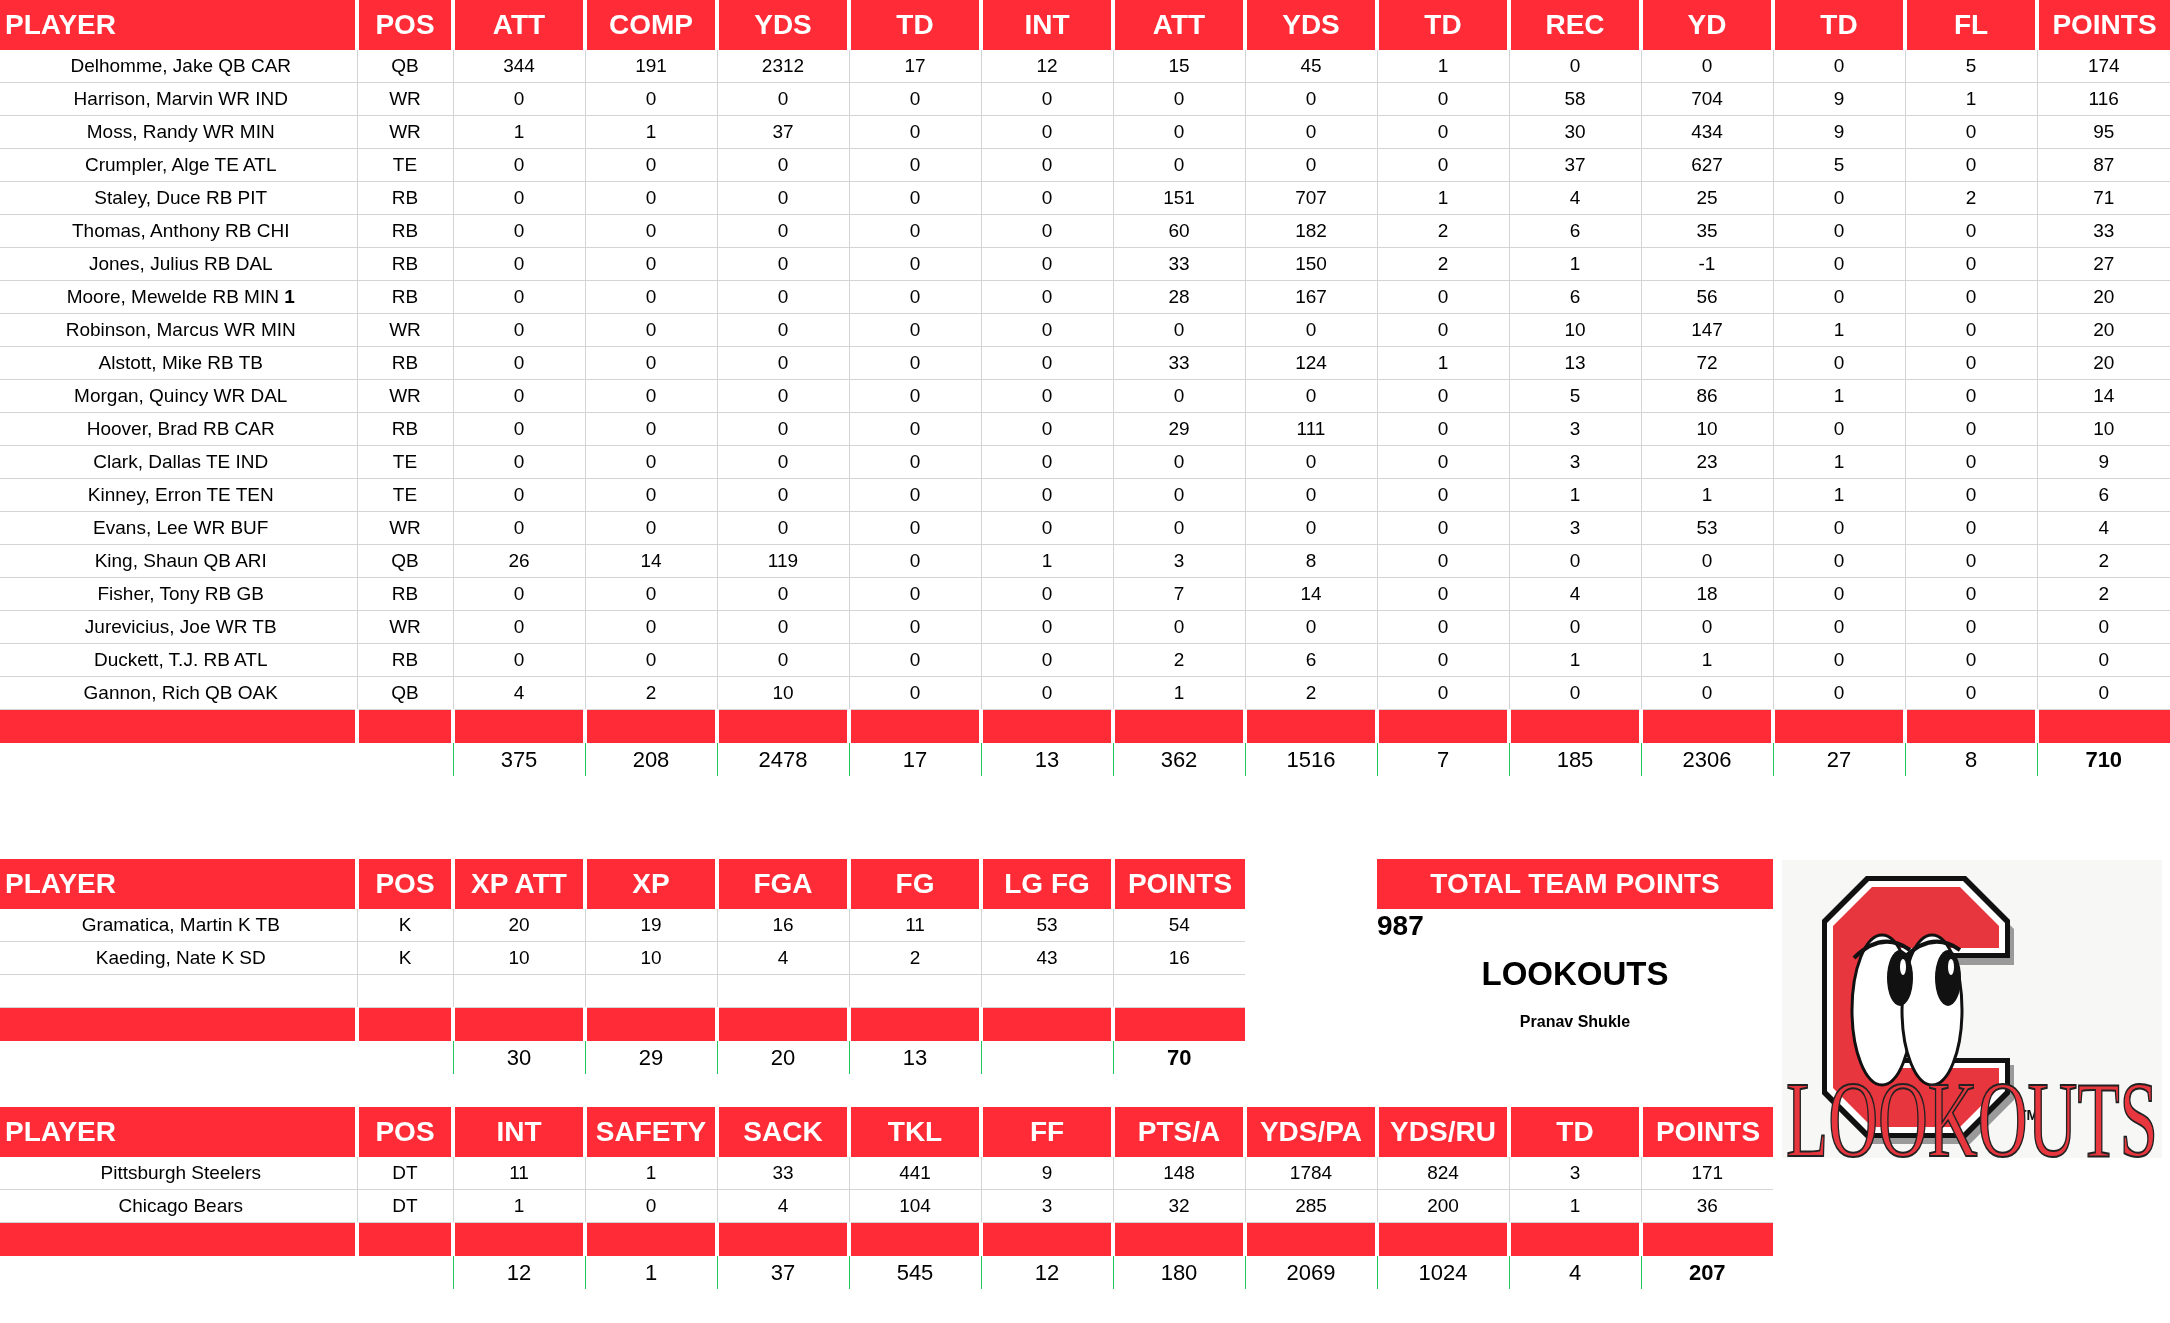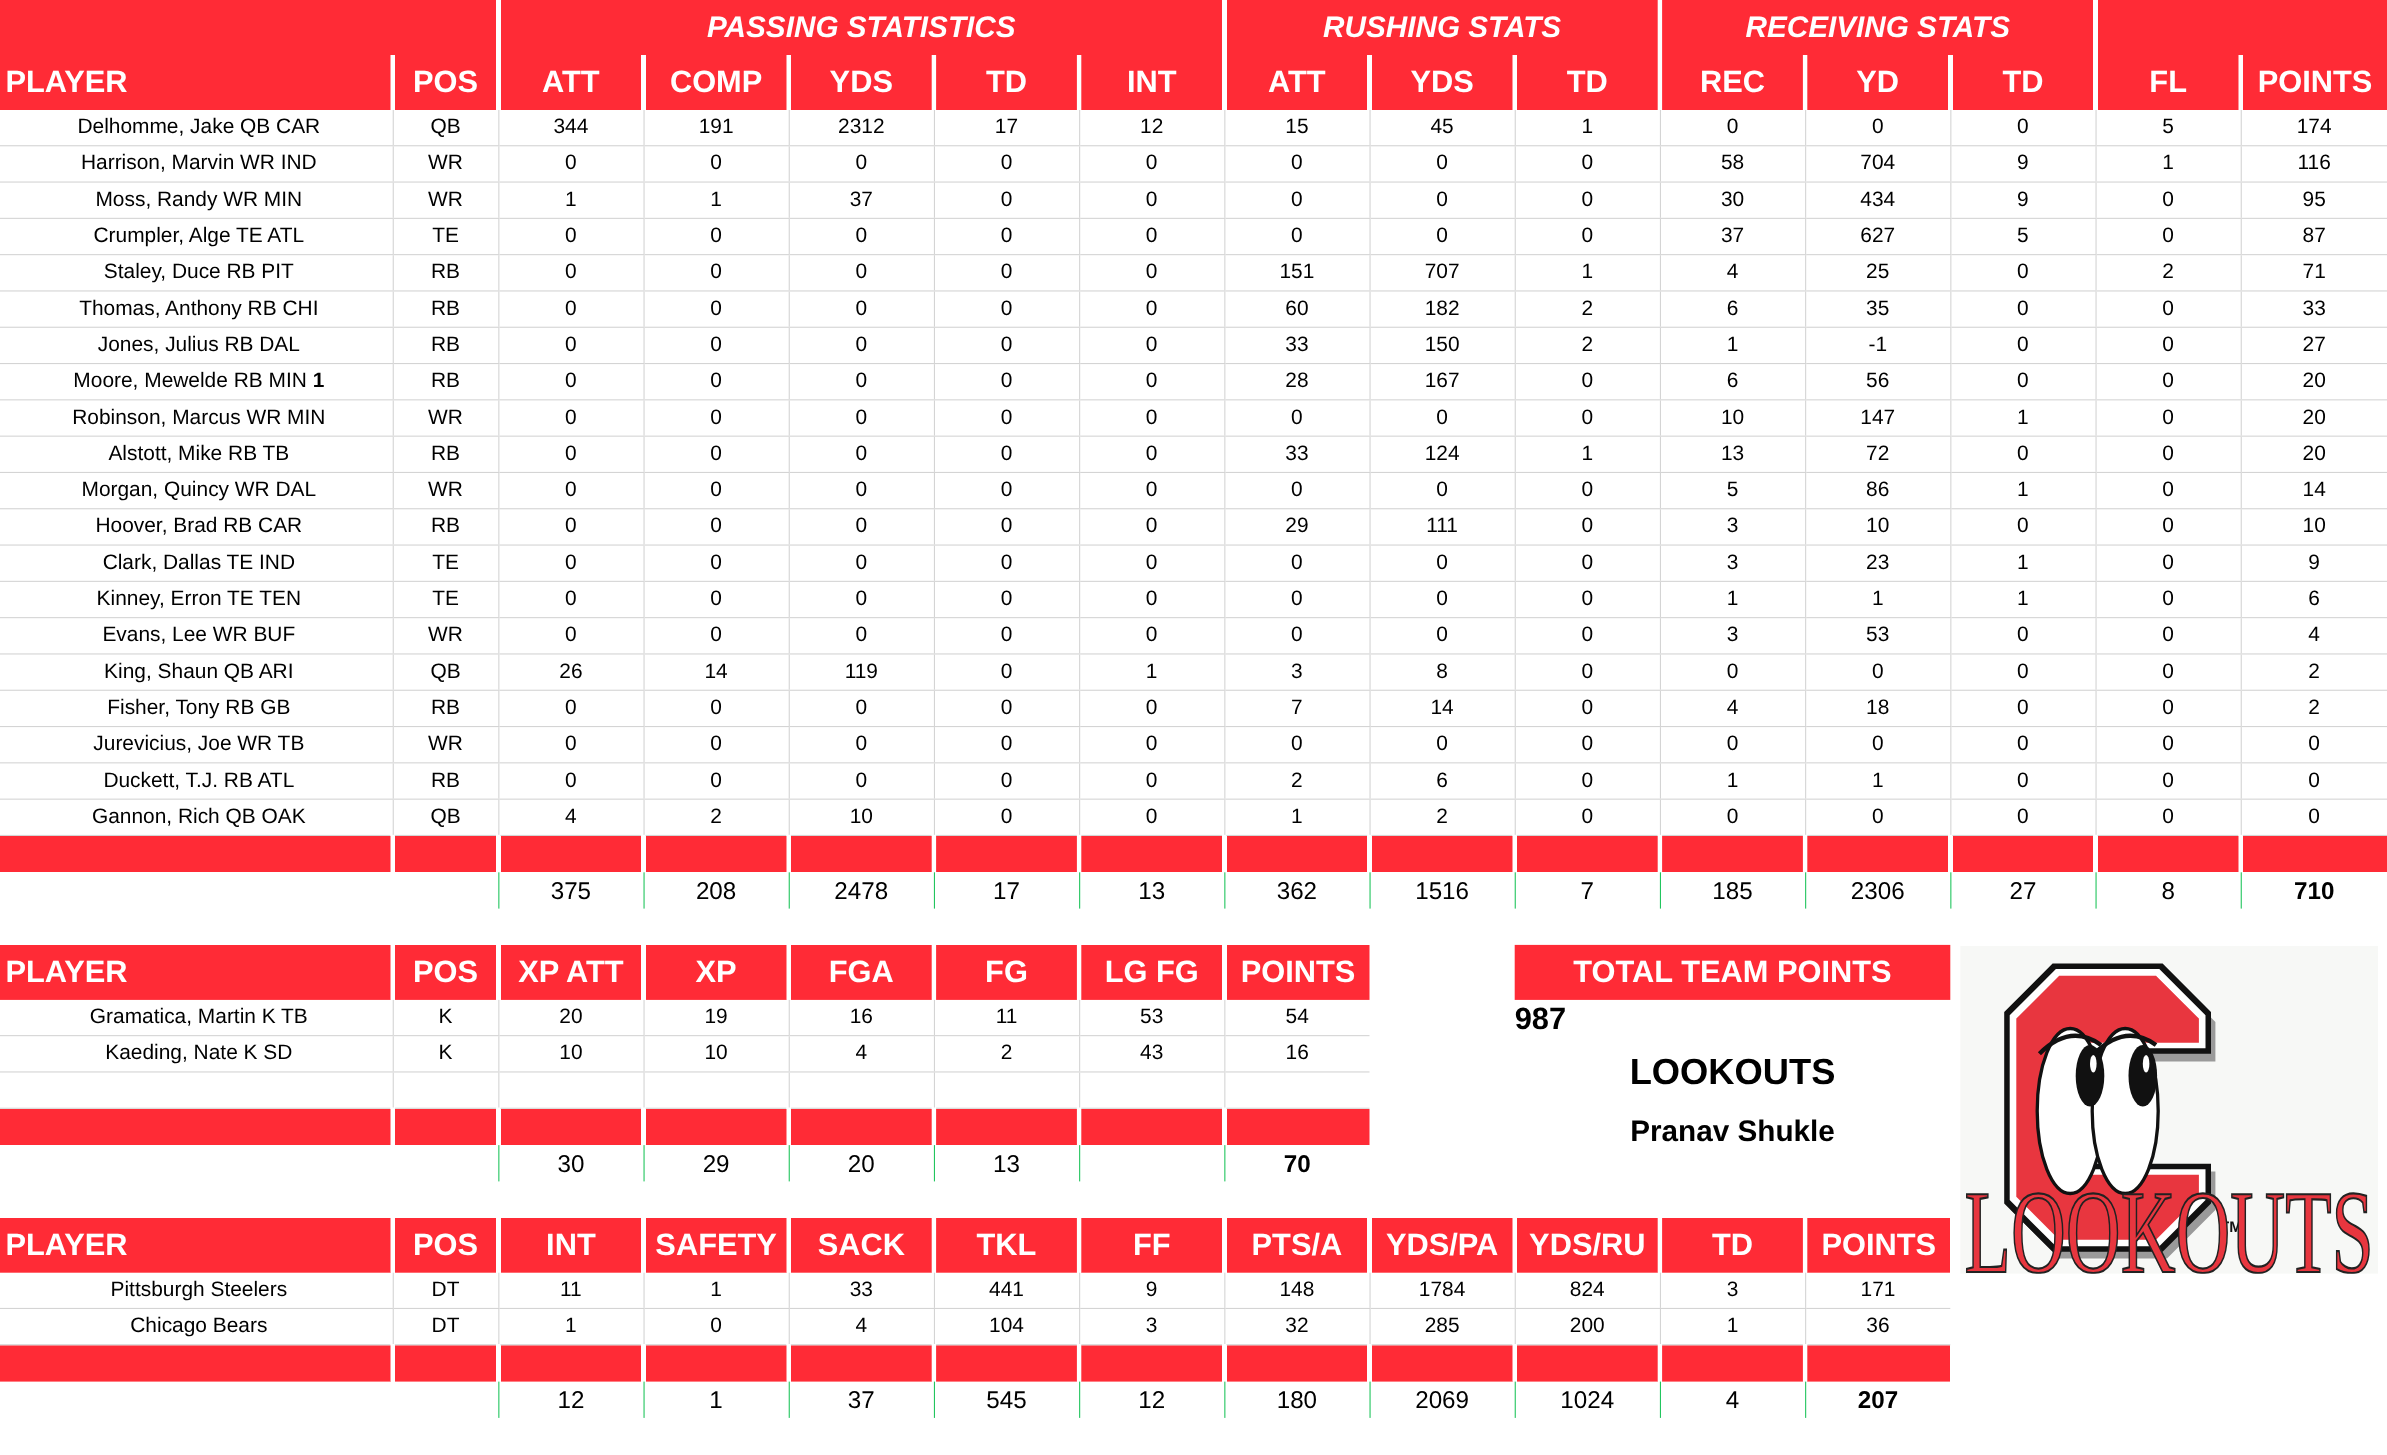--- a/index.html
+++ b/index.html
@@ -26,21 +26,21 @@
   .total-row td.player, .total-row td.pos { border-left:none; }
   .bold { font-weight:bold; }
   .pts-box { position:absolute; left:1377px; top:859px; width:396px; height:50px;
              background:#ff2b36; color:#fff; font-weight:bold; font-size:28px;
              text-align:center; line-height:50px; }
   .team-total { position:absolute; left:1377px; top:910px; width:396px; text-align:left;
                 font-weight:bold; font-size:28px; }
   .team-name { position:absolute; left:1377px; top:955px; width:396px; text-align:center;
                font-weight:bold; font-size:33px; }
   .owner { position:absolute; left:1377px; top:1013px; width:396px; text-align:center;
-           font-weight:bold; font-size:27px; }
+           font-weight:bold; font-size:16px; }
   .logo { position:absolute; left:1782px; top:860px; width:380px; height:298px; }
 </style>
 </head>
 <body>
 
 <table style="left:0;top:0;width:2170px;">
   <colgroup>
     <col style="width:357px">
       <col style="width:96px">
     <col style="width:132px">
@@ -51,27 +51,20 @@
     <col style="width:132px">
       <col style="width:132px">
       <col style="width:132px">
     <col style="width:132px">
       <col style="width:132px">
       <col style="width:132px">
     <col style="width:132px">
       <col style="width:133px">
   </colgroup>
   <thead>
-    <tr class="hdr-group">
-      <th class="first" colspan="2"></th>
-      <th colspan="5">PASSING STATISTICS</th>
-      <th colspan="3">RUSHING STATS</th>
-      <th colspan="3">RECEIVING STATS</th>
-      <th colspan="2"></th>
-    </tr>
     <tr class="hdr-cols" id="off-cols">
         <th class="player">PLAYER</th>
         <th>POS</th>
         <th>ATT</th>
         <th>COMP</th>
         <th>YDS</th>
         <th>TD</th>
         <th>INT</th>
         <th>ATT</th>
         <th>YDS</th>

